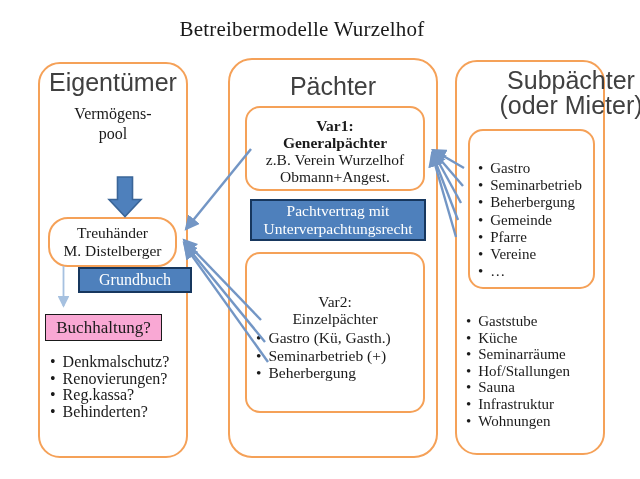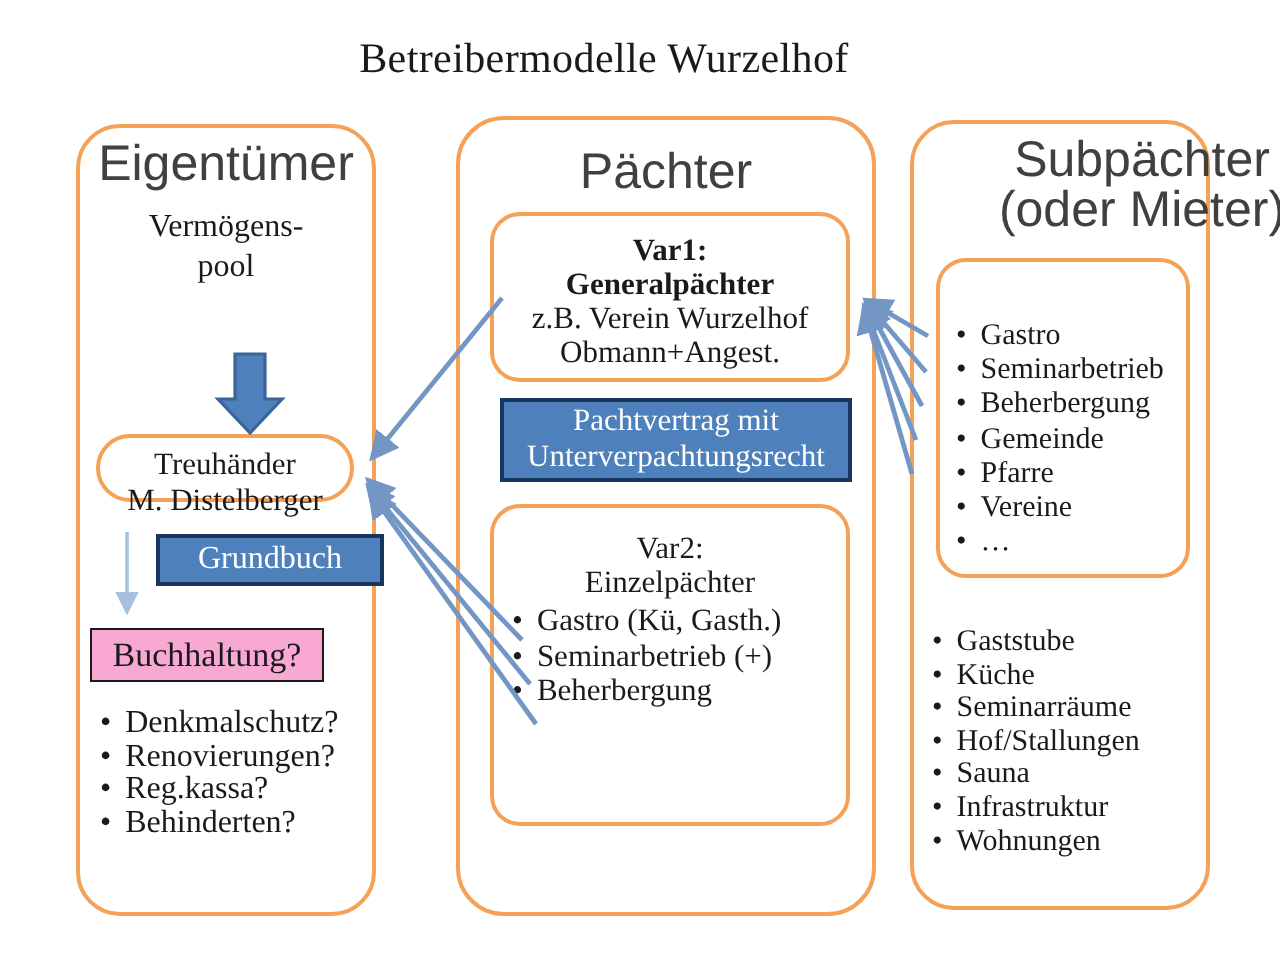--- a/index.html
+++ b/index.html
@@ -62,21 +62,21 @@
   <div class="abs stray" style="left:41px;top:98px;">.</div>
 
   <div class="obox outer" style="left:38px;top:62px;width:150px;height:396px;"></div>
   <div class="abs heading" style="left:38px;top:70px;width:150px;">Eigentümer</div>
 
   <div class="abs serif-c" style="left:38px;top:104px;width:150px;font-size:16px;line-height:20px;">
     <div>Vermögens-</div>
     <div>pool</div>
   </div>
 
-  <div class="obox inner" style="left:48px;top:217px;width:129px;height:34px;border-radius:20px;">
+  <div class="obox inner" style="left:48px;top:217px;width:129px;height:50px;border-radius:20px;">
     <div class="serif-c" style="font-size:15.5px;line-height:18px;padding-top:5px;">
       <div>Treuhänder</div>
       <div>M. Distelberger</div>
     </div>
   </div>
 
   <div class="bluebox" style="left:78px;top:267px;width:114px;height:26px;font-size:16px;">
     <span>Grundbuch</span>
   </div>
 
@@ -104,21 +104,21 @@
   </div>
 
   <div class="bluebox" style="left:250px;top:199px;width:176px;height:42px;font-size:15.5px;line-height:18px;">
     <div>
       <div>Pachtvertrag mit</div>
       <div>Unterverpachtungsrecht</div>
     </div>
   </div>
 
   <div class="obox inner" style="left:245px;top:252px;width:180px;height:161px;">
-    <div class="serif-c" style="font-size:15.5px;line-height:17px;padding-top:12px;">
+    <div class="serif-c" style="font-size:15.5px;line-height:17px;padding-top:39px;">
       <div>Var2:</div>
       <div>Einzelpächter</div>
     </div>
     <ul class="blist var2-list" style="margin-left:9px;margin-top:2px;">
         <li>Gastro (Kü, Gasth.)</li>
         <li>Seminarbetrieb (+)</li>
         <li>Beherbergung</li>
       </ul>
   </div>
 

